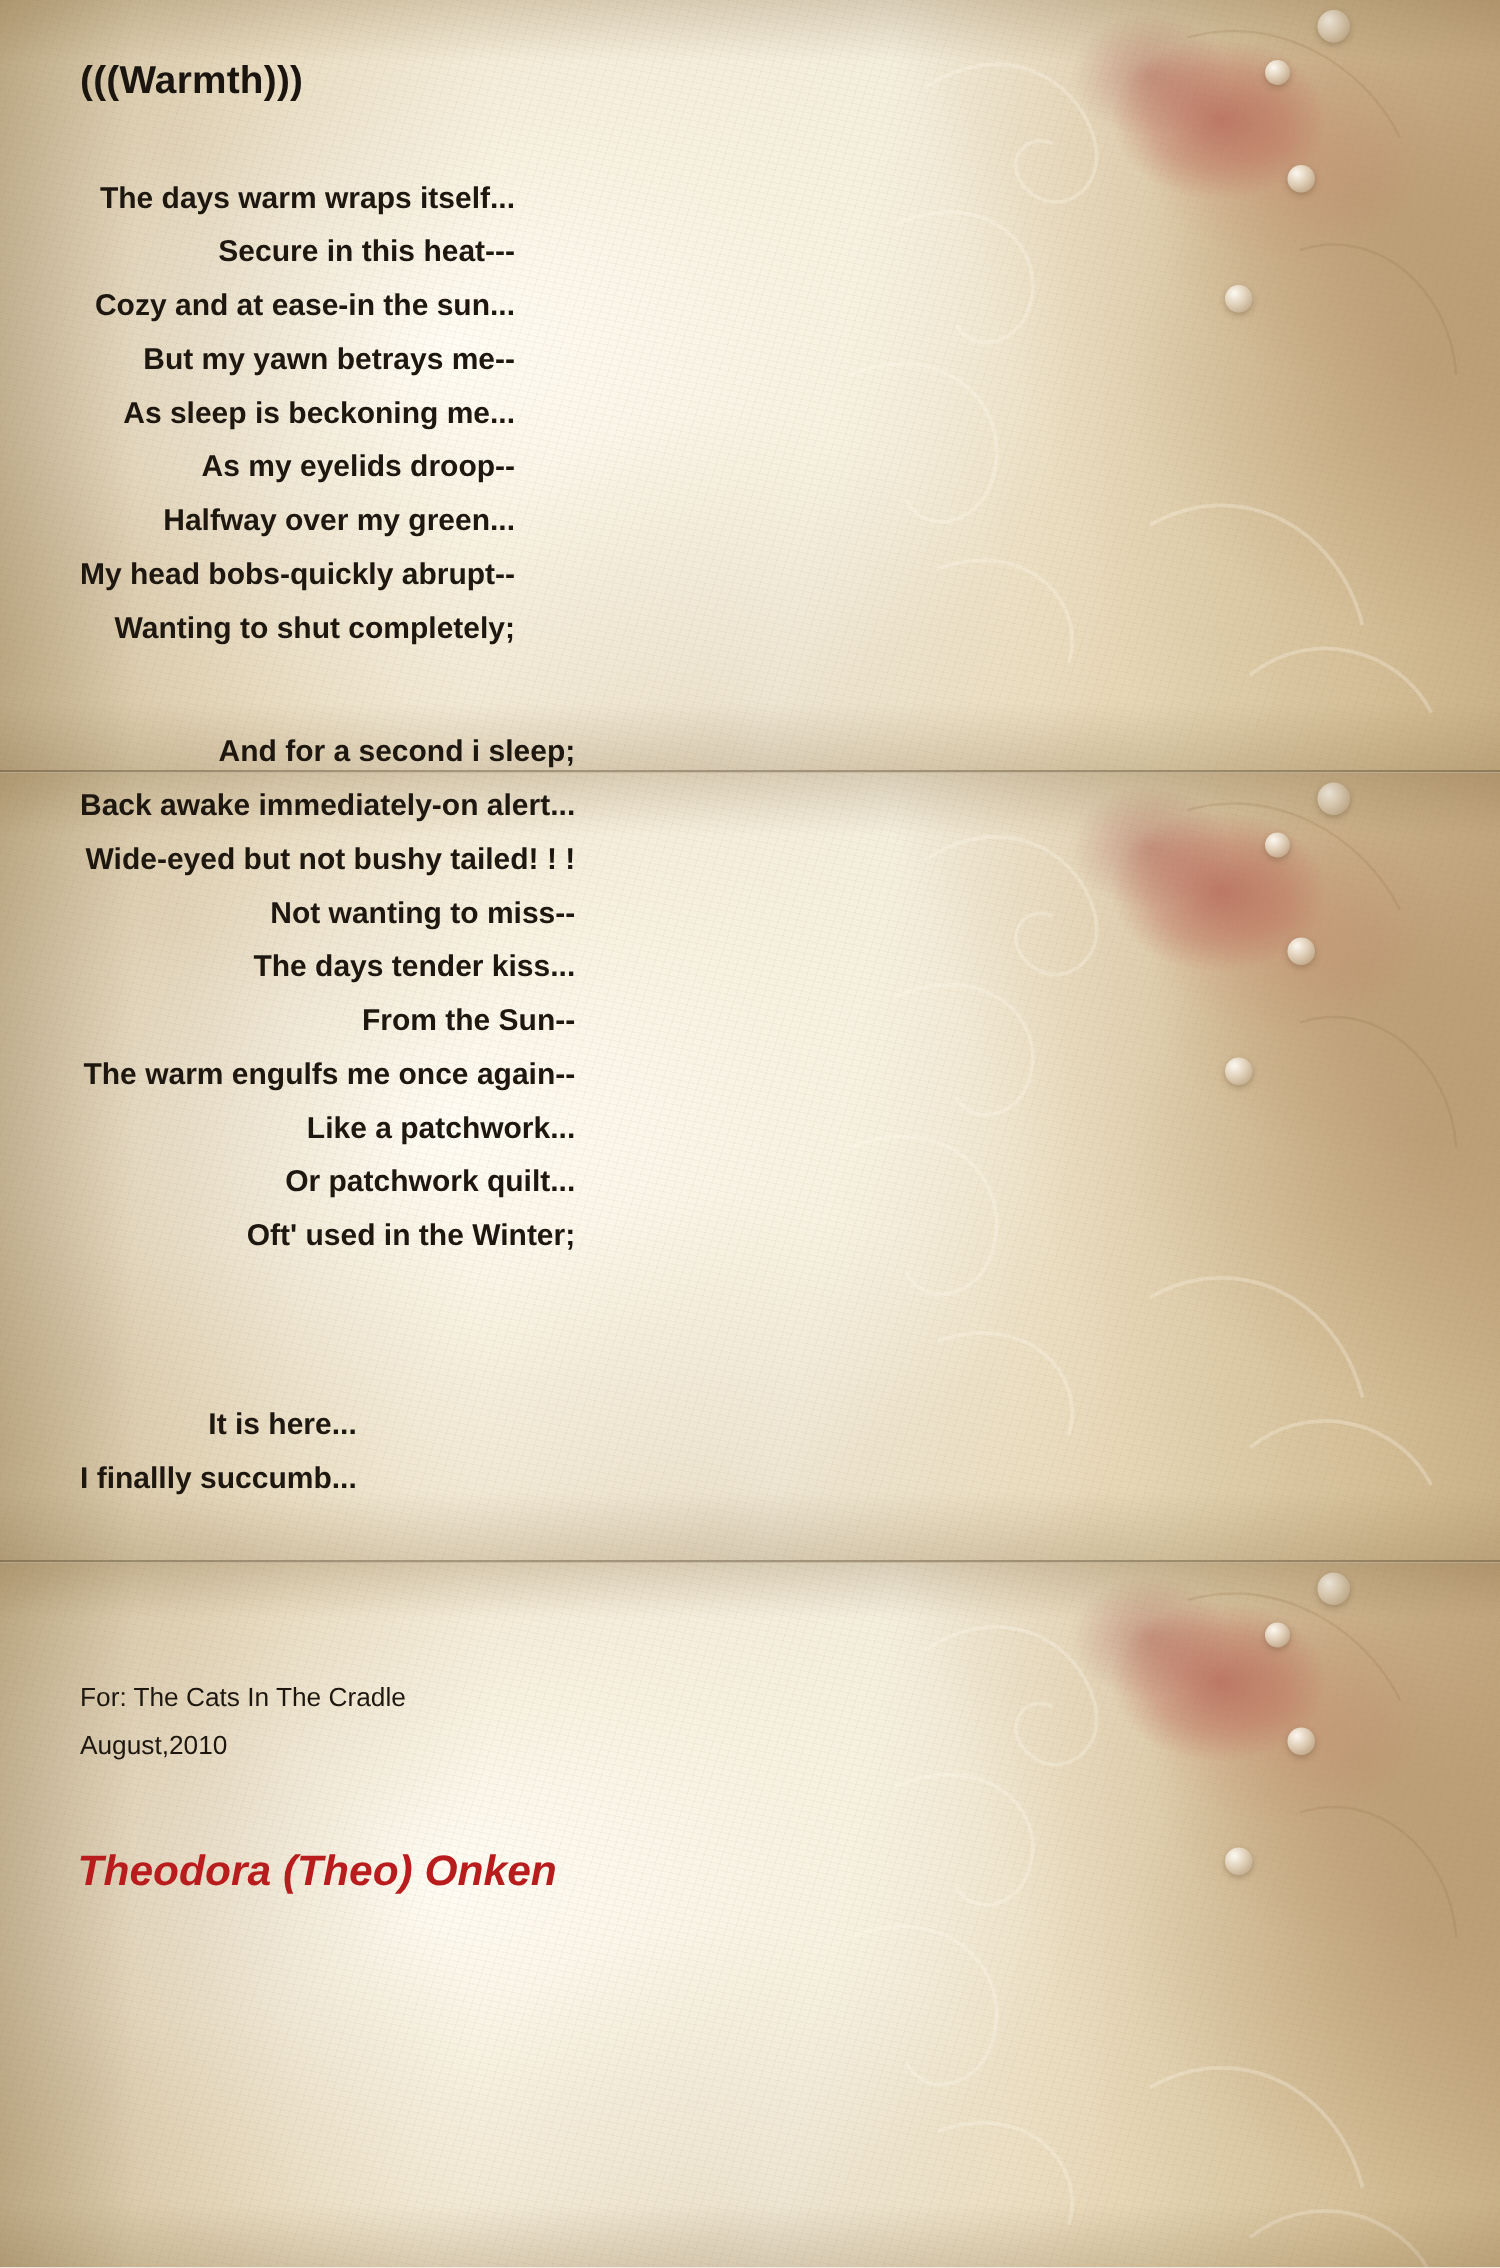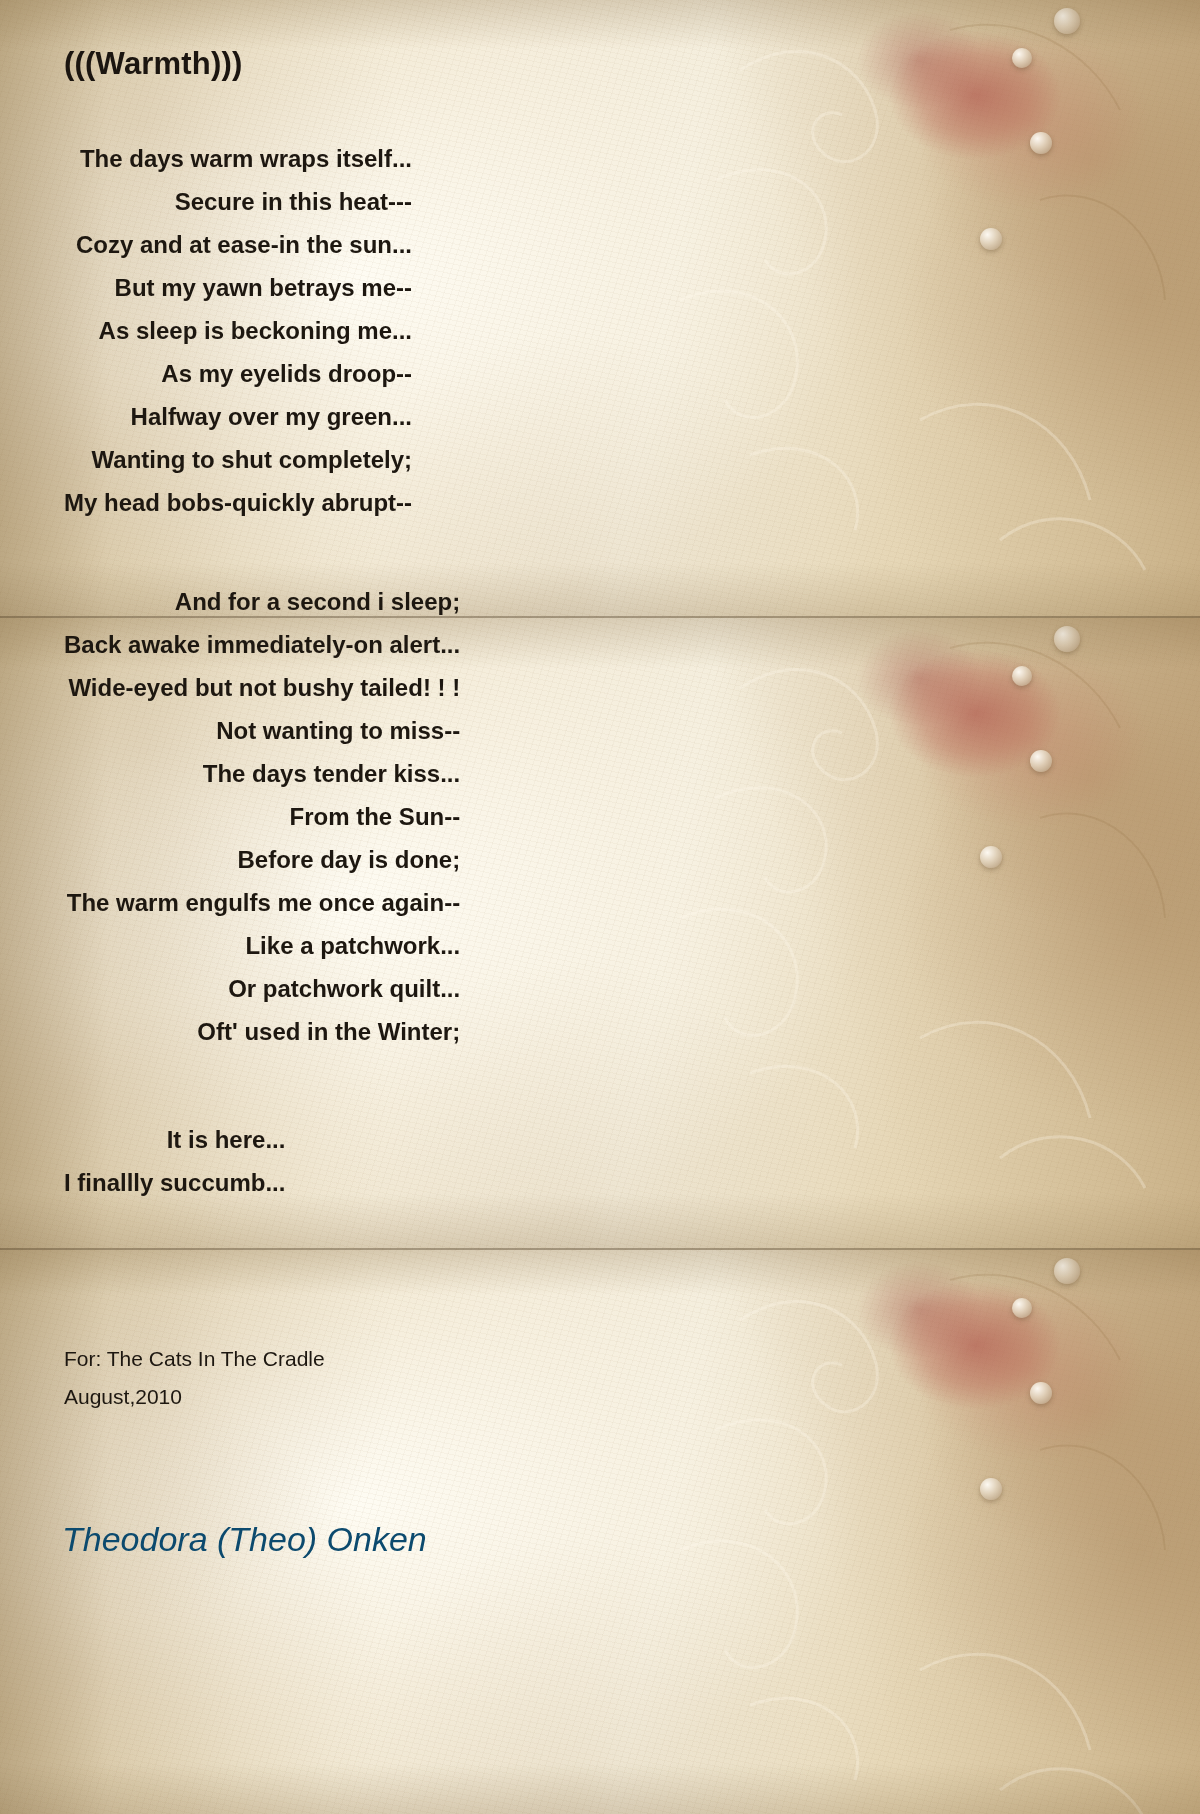--- a/index.html
+++ b/index.html
@@ -132,25 +132,26 @@
   .dedication .line {
     font-size: 21px;
     font-weight: normal;
     color: #1d1710;
     line-height: 38px;
     white-space: pre;
   }
   .signature {
     position: absolute;
     left: 62px;
-    top: 1520px;
+    top: 1478px;
     font-size: 34px;
     font-style: italic;
-    color: #0c4a6e;
+    color: #b91c1c;
     font-family: "Liberation Sans", sans-serif;
+    font-weight: bold;
   }
 </style>
 </head>
 <body>
 
 <div class="page">
 
   <div class="panel panel-1">
     <div class="tex-base"></div>
     <div class="tex-grain"></div>
@@ -234,32 +235,31 @@
     <div class="poem-title">(((Warmth)))</div>
 
     <div class="stanza stanza-1">
       <div class="line">The days warm wraps itself...</div>
       <div class="line">Secure in this heat---</div>
       <div class="line">Cozy and at ease-in the sun...</div>
       <div class="line">But my yawn betrays me--</div>
       <div class="line">As sleep is beckoning me...</div>
       <div class="line">As my eyelids droop--</div>
       <div class="line">Halfway over my green...</div>
+      <div class="line">My head bobs-quickly abrupt--</div>
       <div class="line">Wanting to shut completely;</div>
-      <div class="line">My head bobs-quickly abrupt--</div>
     </div>
 
     <div class="stanza stanza-2">
       <div class="line">And for a second i sleep;</div>
       <div class="line">Back awake immediately-on alert...</div>
       <div class="line">Wide-eyed but not bushy tailed! ! !</div>
       <div class="line">Not wanting to miss--</div>
       <div class="line">The days tender kiss...</div>
       <div class="line">From the Sun--</div>
-      <div class="line">Before day is done;</div>
       <div class="line">The warm engulfs me once again--</div>
       <div class="line">Like a patchwork...</div>
       <div class="line">Or patchwork quilt...</div>
       <div class="line">Oft' used in the Winter;</div>
     </div>
 
     <div class="stanza stanza-3">
       <div class="line">It is here...</div>
       <div class="line">I finallly succumb...</div>
     </div>

